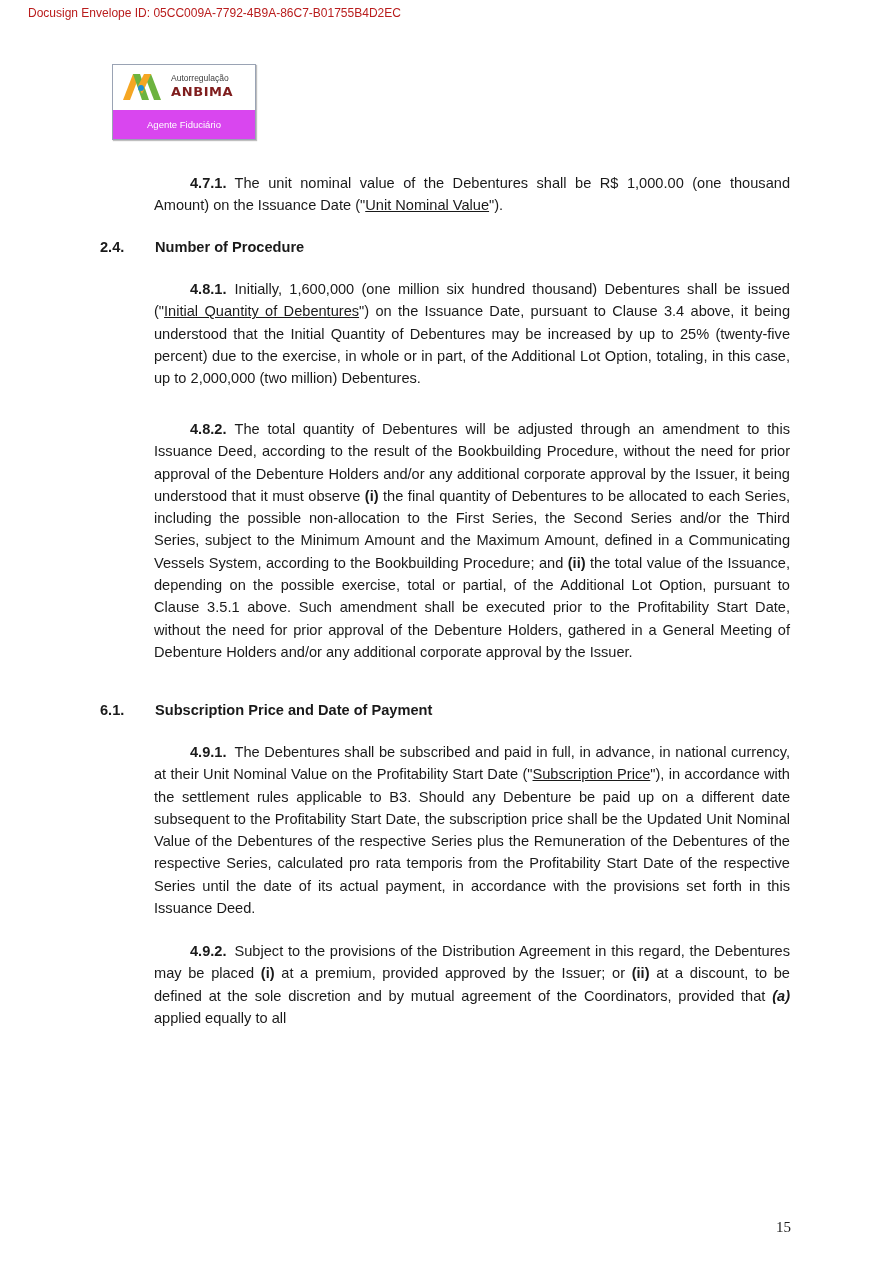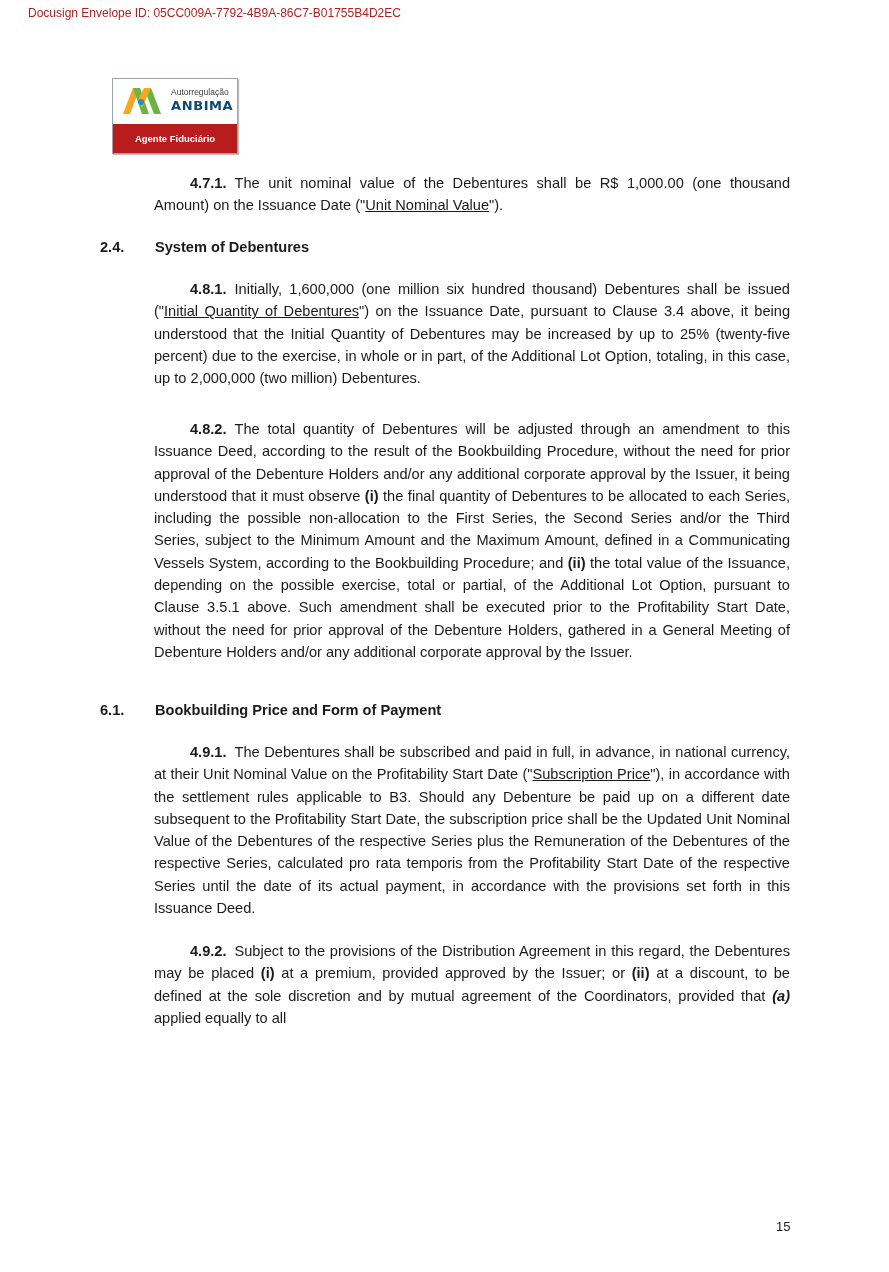--- a/index.html
+++ b/index.html
@@ -2,55 +2,55 @@
 <html><head>
 <meta charset="utf-8">
 <style>
   html, body { margin: 0; padding: 0; background: #ffffff; }
   body { width: 889px; height: 1272px; position: relative; overflow: hidden; color: #1a1a1a; }
   .envelope-id {
     position: absolute; left: 28px; top: 6px;
     font-family: "Liberation Sans", sans-serif; font-size: 12px; color: #b91c1c;
   }
   .logo {
-    position: absolute; left: 112px; top: 78px; width: 126px; height: 76px;
+    position: absolute; left: 112px; top: 64px; width: 144px; height: 76px;
     border: 1px solid #9aa3b4; box-sizing: border-box; background: #fff;
     box-shadow: 1px 1px 1px rgba(0,0,0,0.25);
   }
   .logo-top { position: absolute; left: 0; top: 0; width: 100%; height: 46px; }
   .logo-mark { position: absolute; left: 10px; top: 9px; width: 38px; height: 26px; }
   .logo-text-small {
     position: absolute; left: 58px; top: 8px; font-family: "Liberation Sans", sans-serif;
     font-size: 8.5px; color: #3c3c3c;
   }
   .logo-text-big {
     position: absolute; left: 58px; top: 19px; font-family: "DejaVu Sans", sans-serif;
-    font-size: 13px; font-weight: bold; color: #0c4a6e; letter-spacing: 0.6px;
+    font-size: 13px; font-weight: bold; color: #7f1d1d; letter-spacing: 0.6px;
   }
   .logo-band {
-    position: absolute; left: 0; bottom: 0; width: 100%; height: 29px; background: #b91c1c;
-    color: #ffffff; font-family: "Liberation Sans", sans-serif; font-size: 9.5px; font-weight: bold;
+    position: absolute; left: 0; bottom: 0; width: 100%; height: 29px; background: #d946ef;
+    color: #ffffff; font-family: "Liberation Sans", sans-serif; font-size: 9.5px; font-weight: normal;
     display: flex; align-items: center; justify-content: center;
   }
   .content {
     position: absolute; left: 0; top: 0; width: 889px;
     font-family: "Liberation Sans", sans-serif; font-size: 14.6px; line-height: 22.3px; color: #1a1a1a;
   }
   .para {
     position: absolute; left: 154px; width: 636px; text-align: justify; margin: 0;
   }
   .para b { font-weight: bold; }
   .num { font-weight: bold; margin-right: 8px; margin-left: 36px; }
   .u { text-decoration: underline; }
   .heading {
     position: absolute; left: 100px; font-weight: bold; margin: 0;
   }
   .heading .hnum { display: inline-block; width: 55px; }
   .page-number {
-    position: absolute; left: 776px; top: 1219px; font-family: Liberation Sans, sans-serif; font-size: 13px;
+    position: absolute; left: 776px; top: 1219px; font-family: Liberation Serif, serif; font-size: 15px;
   }
 </style>
 </head>
 <body>
 
 <div class="envelope-id">Docusign Envelope ID: 05CC009A-7792-4B9A-86C7-B01755B4D2EC</div>
 
 <div class="logo">
   <div class="logo-top">
     <svg class="logo-mark" viewBox="0 0 38 26">
@@ -68,33 +68,33 @@
   </div>
 </div>
 
 <div class="content">
 
   <p class="para" style="top:172px;">
     <span class="num">4.7.1.</span><span>The unit nominal value of the Debentures shall be R$ 1,000.00 (one thousand Amount) on the Issuance Date ("</span><span class="u">Unit Nominal Value</span><span>").</span>
   </p>
 
   <p class="heading" style="top:236px;">
-    <span class="hnum">2.4.</span><span>System of Debentures</span>
+    <span class="hnum">2.4.</span><span>Number of Procedure</span>
   </p>
 
   <p class="para" style="top:278px;">
     <span class="num">4.8.1.</span><span>Initially, 1,600,000 (one million six hundred thousand) Debentures shall be issued ("</span><span class="u">Initial Quantity of Debentures</span><span>") on the Issuance Date, pursuant to Clause 3.4 above, it being understood that the Initial Quantity of Debentures may be increased by up to 25% (twenty-five percent) due to the exercise, in whole or in part, of the Additional Lot Option, totaling, in this case, up to 2,000,000 (two million) Debentures.</span>
   </p>
 
   <p class="para" style="top:418px;">
     <span class="num">4.8.2.</span><span>The total quantity of Debentures will be adjusted through an amendment to this Issuance Deed, according to the result of the Bookbuilding Procedure, without the need for prior approval of the Debenture Holders and/or any additional corporate approval by the Issuer, it being understood that it must observe </span><b>(i)</b><span> the final quantity of Debentures to be allocated to each Series, including the possible non-allocation to the First Series, the Second Series and/or the Third Series, subject to the Minimum Amount and the Maximum Amount, defined in a Communicating Vessels System, according to the Bookbuilding Procedure; and </span><b>(ii)</b><span> the total value of the Issuance, depending on the possible exercise, total or partial, of the Additional Lot Option, pursuant to Clause 3.5.1 above. Such amendment shall be executed prior to the Profitability Start Date, without the need for prior approval of the Debenture Holders, gathered in a General Meeting of Debenture Holders and/or any additional corporate approval by the Issuer.</span>
   </p>
 
   <p class="heading" style="top:699px;">
-    <span class="hnum">6.1.</span><span>Bookbuilding Price and Form of Payment</span>
+    <span class="hnum">6.1.</span><span>Subscription Price and Date of Payment</span>
   </p>
 
   <p class="para" style="top:741px;">
     <span class="num">4.9.1.</span><span>The Debentures shall be subscribed and paid in full, in advance, in national currency, at their Unit Nominal Value on the Profitability Start Date ("</span><span class="u">Subscription Price</span><span>"), in accordance with the settlement rules applicable to B3. Should any Debenture be paid up on a different date subsequent to the Profitability Start Date, the subscription price shall be the Updated Unit Nominal Value of the Debentures of the respective Series plus the Remuneration of the Debentures of the respective Series, calculated pro rata temporis from the Profitability Start Date of the respective Series until the date of its actual payment, in accordance with the provisions set forth in this Issuance Deed.</span>
   </p>
 
   <p class="para" style="top:940px;">
     <span class="num">4.9.2.</span><span>Subject to the provisions of the Distribution Agreement in this regard, the Debentures may be placed </span><b>(i)</b><span> at a premium, provided approved by the Issuer; or </span><b>(ii)</b><span> at a discount, to be defined at the sole discretion and by mutual agreement of the Coordinators, provided that </span><b><i>(a)</i></b><span> applied equally to all</span>
   </p>
 

